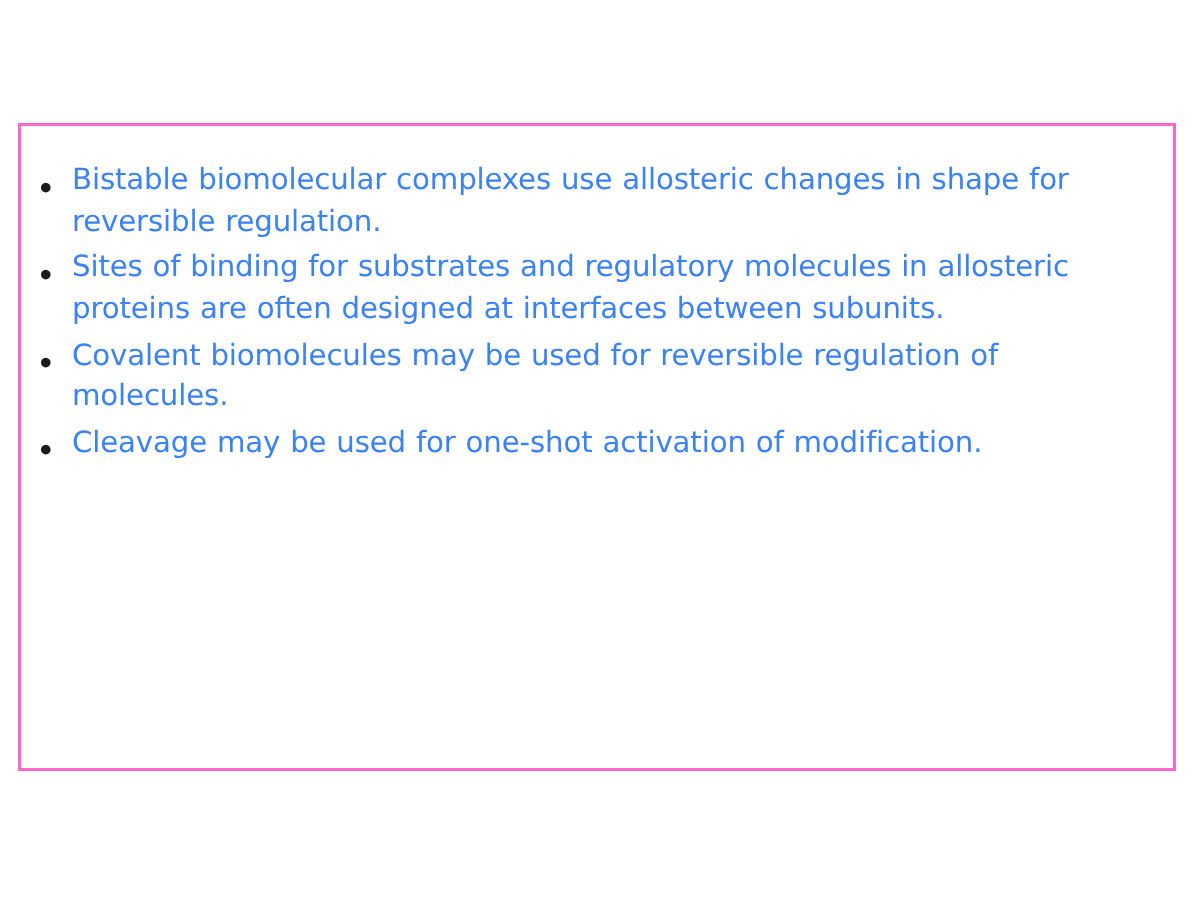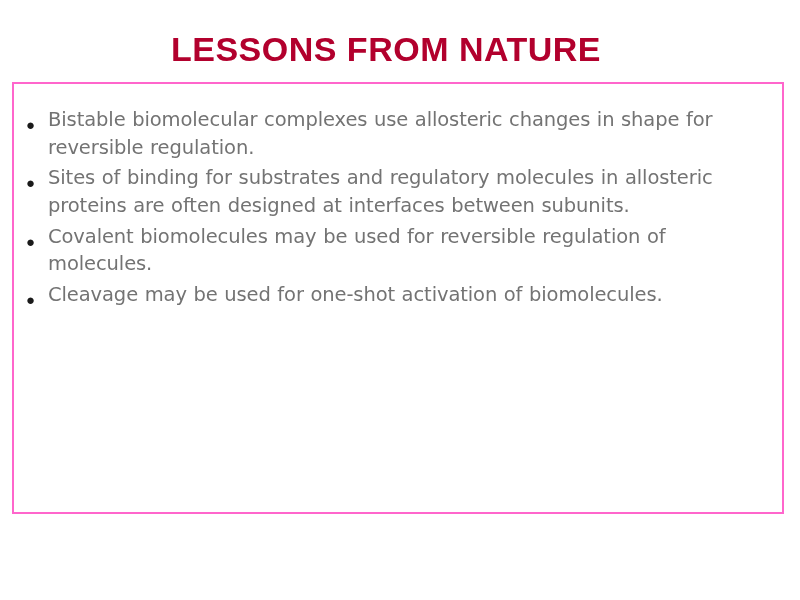--- a/index.html
+++ b/index.html
@@ -64,45 +64,44 @@
     text-align: left;
     font-size: 15px;
     line-height: 1;
     color: #1a1a1a;
   }
   .bullet-text {
     flex: 1 1 auto;
     font-family: "DejaVu Sans", sans-serif;
     font-size: 19.5px;
     line-height: 1.42;
-    color: #737373;
+    color: #3b82f6;
     letter-spacing: -0.1px;
     text-align: left;
     word-spacing: 0.5px;
   }
 </style>
 </head>
 <body>
 
 <div class="slide">
   <div class="slide-frame"></div>
 
-  <div class="slide-title">LESSONS FROM NATURE</div>
 
   <ul class="bullet-list">
     <li class="bullet-item">
       <span class="bullet-dot">●</span>
       <span class="bullet-text">Bistable biomolecular complexes use allosteric changes in shape for reversible regulation.</span>
     </li>
     <li class="bullet-item">
       <span class="bullet-dot">●</span>
       <span class="bullet-text">Sites of binding for substrates and regulatory molecules in allosteric proteins are often designed at interfaces between subunits.</span>
     </li>
     <li class="bullet-item">
       <span class="bullet-dot">●</span>
       <span class="bullet-text">Covalent biomolecules may be used for reversible regulation of molecules.</span>
     </li>
     <li class="bullet-item">
       <span class="bullet-dot">●</span>
-      <span class="bullet-text">Cleavage may be used for one-shot activation of biomolecules.</span>
+      <span class="bullet-text">Cleavage may be used for one-shot activation of modification.</span>
     </li>
   </ul>
 </div>
 
 </body></html>

